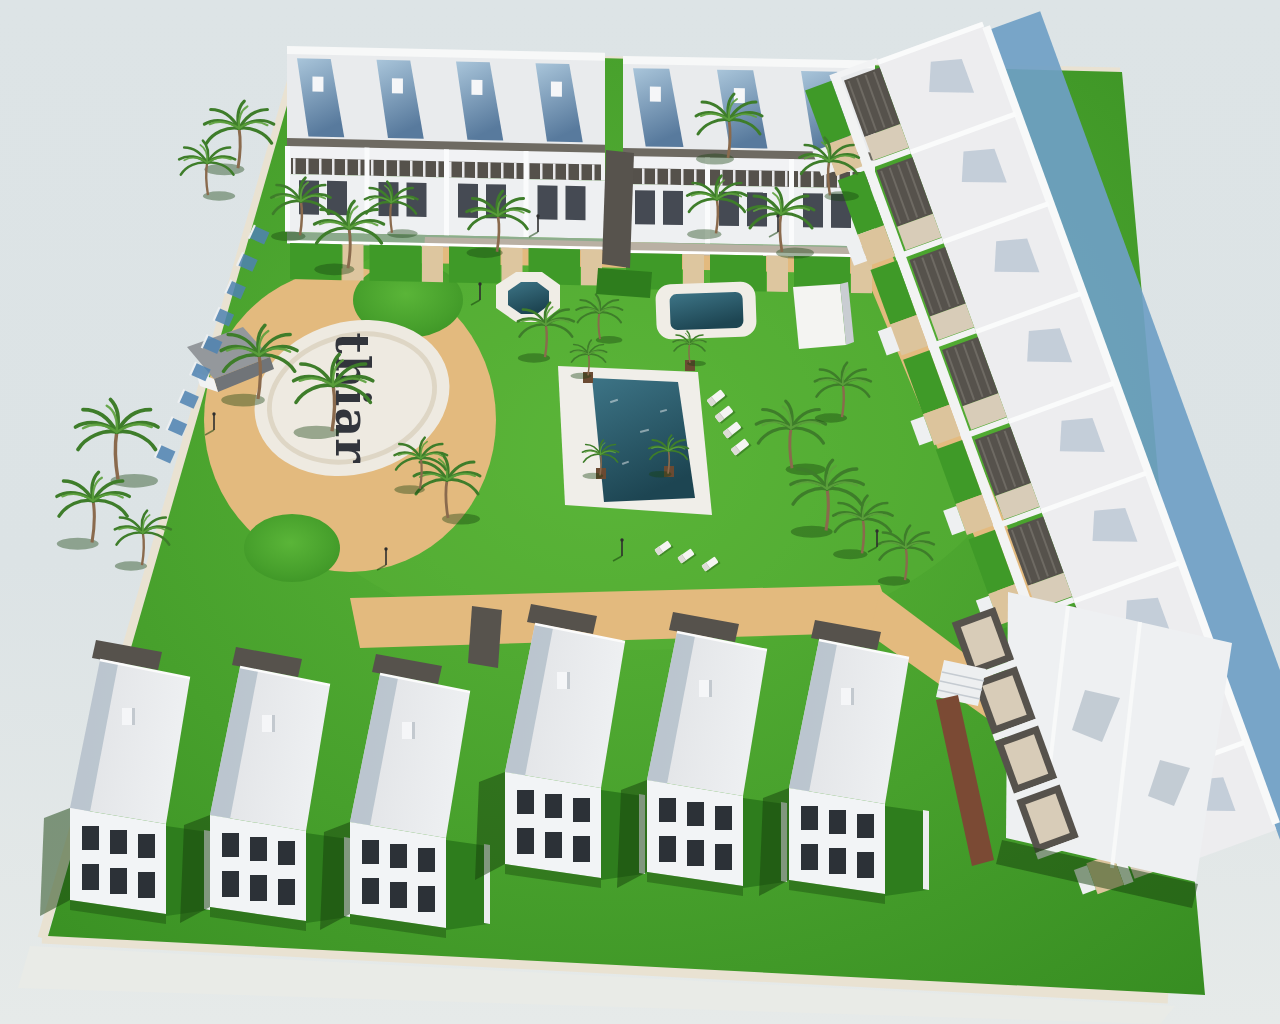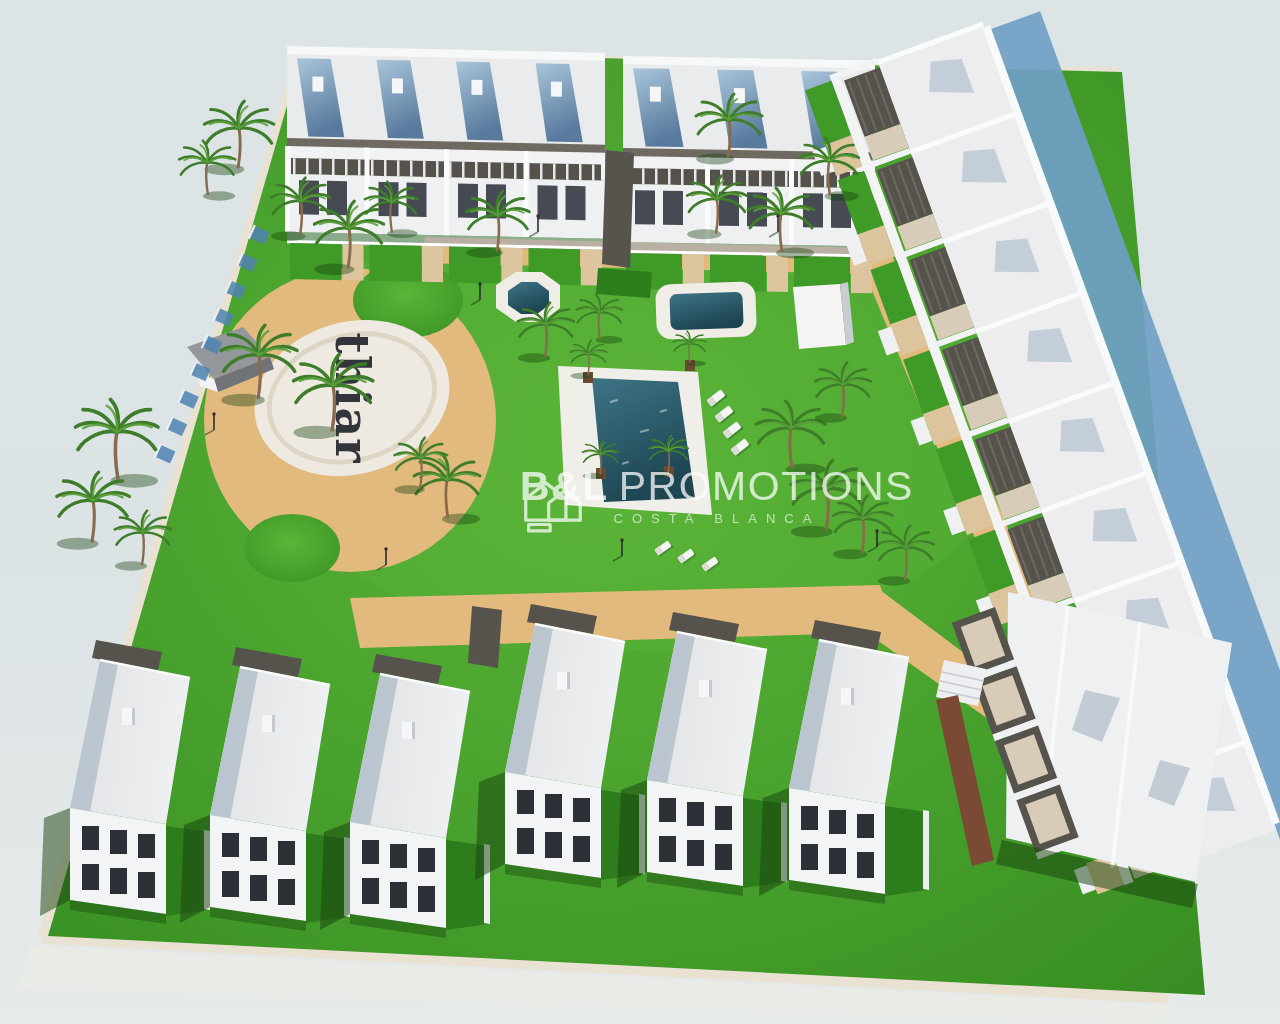--- a/index.html
+++ b/index.html
@@ -587,27 +587,13 @@
         <use href="#post-proto" transform="translate(480 300)"></use>
         <use href="#post-proto" transform="translate(386 565)"></use>
         <use href="#post-proto" transform="translate(622 556)"></use>
         <use href="#post-proto" transform="translate(877 547)"></use>
         <use href="#post-proto" transform="translate(214 430)"></use>
         <use href="#post-proto" transform="translate(778 232)"></use>
         <use href="#post-proto" transform="translate(538 232)"></use>
       </g>
 </svg>
 
-<div class="watermark">
-  <svg width="66" height="84" viewBox="0 0 92 78">
-    <g fill="none" stroke="#ffffff" stroke-width="4.5" stroke-linejoin="round">
-      <path d="M8,56 L8,26 L36,4 L64,26 L64,56 Z"></path>
-      <path d="M40,56 L40,32 L62,15 L84,32 L84,56 Z"></path>
-      <path d="M57,10 l7,0 l0,10"></path>
-      <rect x="12" y="62" width="30" height="9"></rect>
-    </g>
-  </svg>
-  <div class="wm-text">
-    <div class="wm-brand"><span class="b">B&amp;L</span><span class="r">PROMOTIONS</span></div>
-    <div class="wm-sub">COSTA BLANCA</div>
-  </div>
 </div>
-</div>
 
 </body></html>

